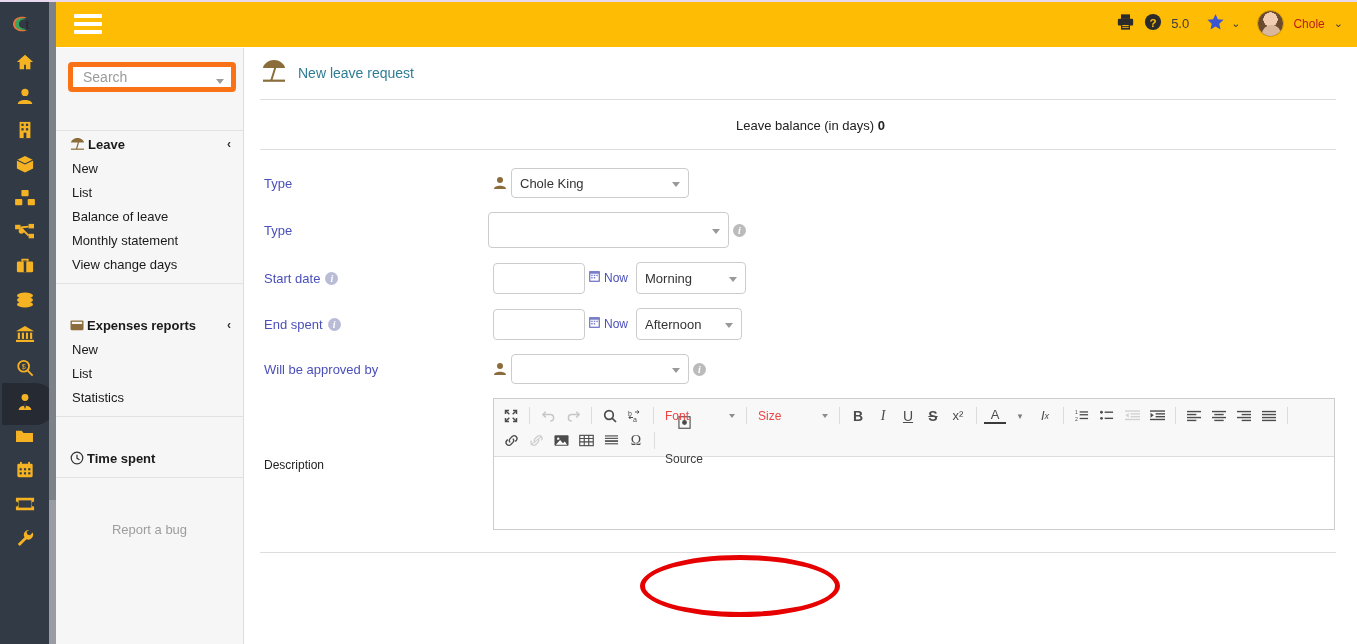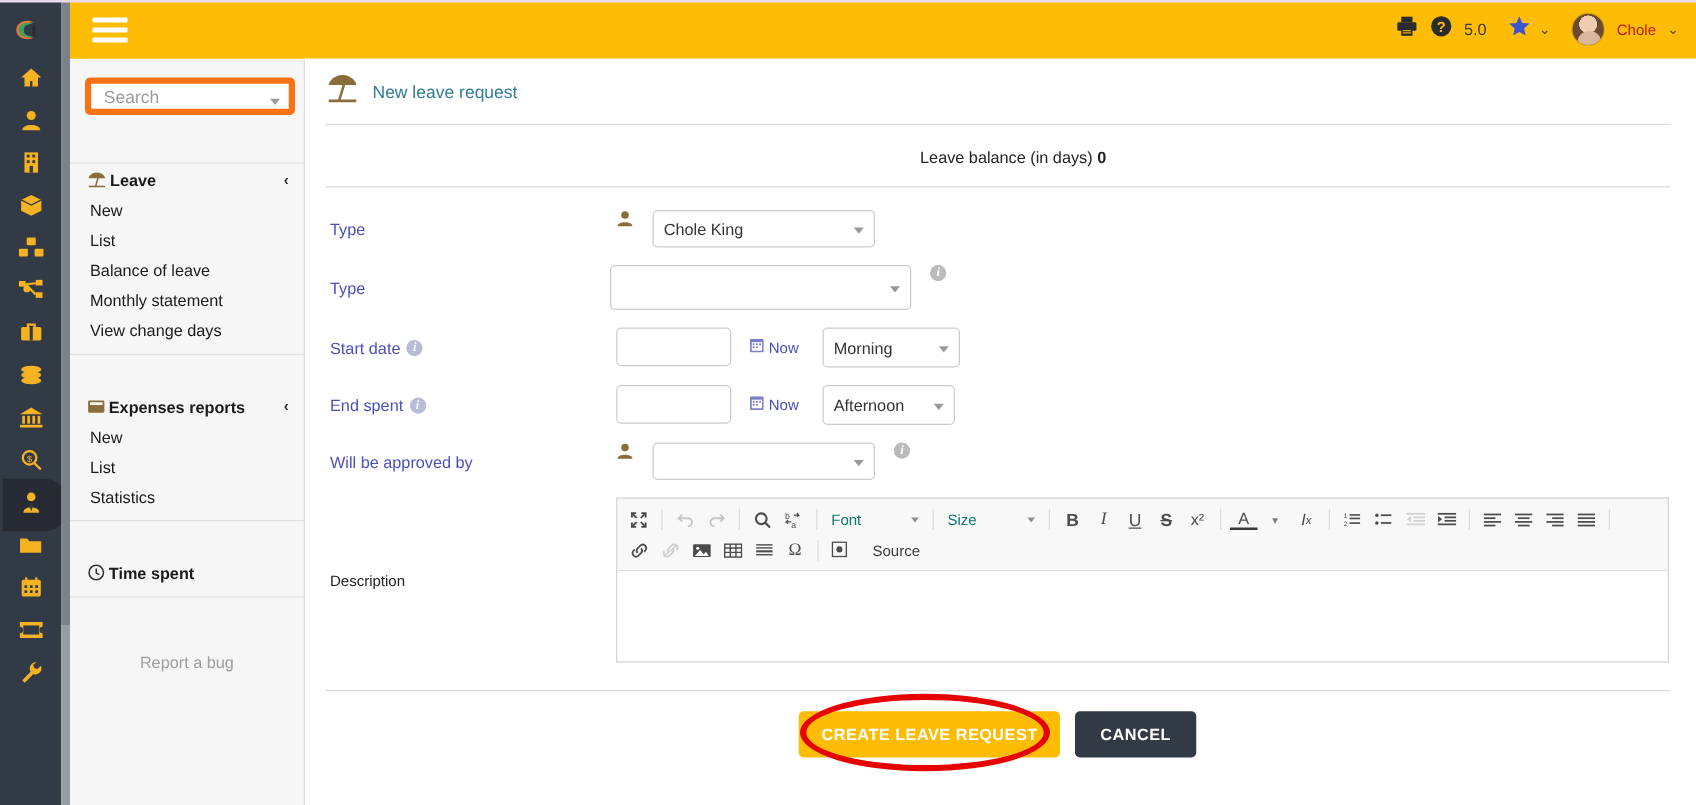--- a/index.html
+++ b/index.html
@@ -111,21 +111,21 @@
     font-size:13px; color:#222; padding:18px 0 16px 4px;text-align:center;
   }
   .balance b{ font-weight:bold; }
 
   .form { padding-top:18px; }
   .frow { display:flex; align-items:center; margin-bottom:14px; min-height:30px; }
   .flabel {
     width:233px; font-size:13px; color:#4a4fbb; flex:none; padding-left:4px;
     display:flex; align-items:center; gap:5px;
   }
-  .fctl { display:flex; gap:15px; }
+  .fctl { display:flex; align-items:center; gap:4px; }
 
   .person-icon { color:#8a6d3b; display:flex; }
   .sel {
     border:1px solid #ccc; border-radius:4px; background:#fff;
     height:30px; display:flex; align-items:center; padding:0 22px 0 8px;
     font-size:13px; color:#333; position:relative;
   }
   .sel .cv {
     position:absolute; right:8px; top:13px; width:0;height:0;
     border-left:4px solid transparent;border-right:4px solid transparent;
@@ -152,28 +152,28 @@
   .etoolbar { background:#f8f8f8; border-bottom:1px solid #ddd; padding:4px 6px 3px 6px; }
   .erow { display:flex; align-items:center; height:25px; gap:3px; }
   .ebtn {
     min-width:22px; height:22px; display:flex; align-items:center; justify-content:center;
     font-size:13px; color:#4c4c4c; cursor:pointer; padding:0 3px;
   }
   .ebtn.dis { color:#c6c6c6; }
   .esep { width:1px; height:17px; background:#dcdcdc; margin:0 4px; }
   .ecombo {
     display:flex; align-items:center; width:78px; height:22px; font-size:12px;
-    color:#0f766e; position:relative; padding-left:4px;
+    color:#ef4444; position:relative; padding-left:4px;
   }
   .ecombo .cv2 {
     position:absolute; right:4px; top:9px; width:0;height:0;
     border-left:3px solid transparent;border-right:3px solid transparent;
     border-top:4px solid #8d8d8d;
   }
-  .ebtn.src { font-size:12px; color:#3b3b3b; gap:20px; }
+  .ebtn.src { font-size:12px; color:#3b3b3b; gap:20px;flex-direction:column; }
   .earea { height:72px; background:#fff; }
 
   
   .bottom-rule { border-bottom:1px solid #ddd; width:1076px; margin-top:22px; }
   .actions {
     display:flex; align-items:center; justify-content:center; gap:12px;
     margin-top:16px; width:1076px; position:relative;
   }
   .btn-primary {
     background:#ffbc05; color:#fff; font-size:13px; font-weight:bold;
@@ -753,22 +753,18 @@
             </div>
           </div>
           <div class="earea"></div>
         </div>
       </div>
 
     </div>
 
     <div class="bottom-rule"></div>
 
-    <div class="actions">
-      <button class="btn-primary">CREATE LEAVE REQUEST</button>
-      <button class="btn-cancel">CANCEL</button>
-    </div>
 
   </div>
 
   <div class="annot-ellipse"></div>
 
 </div>
 
 </body></html>

